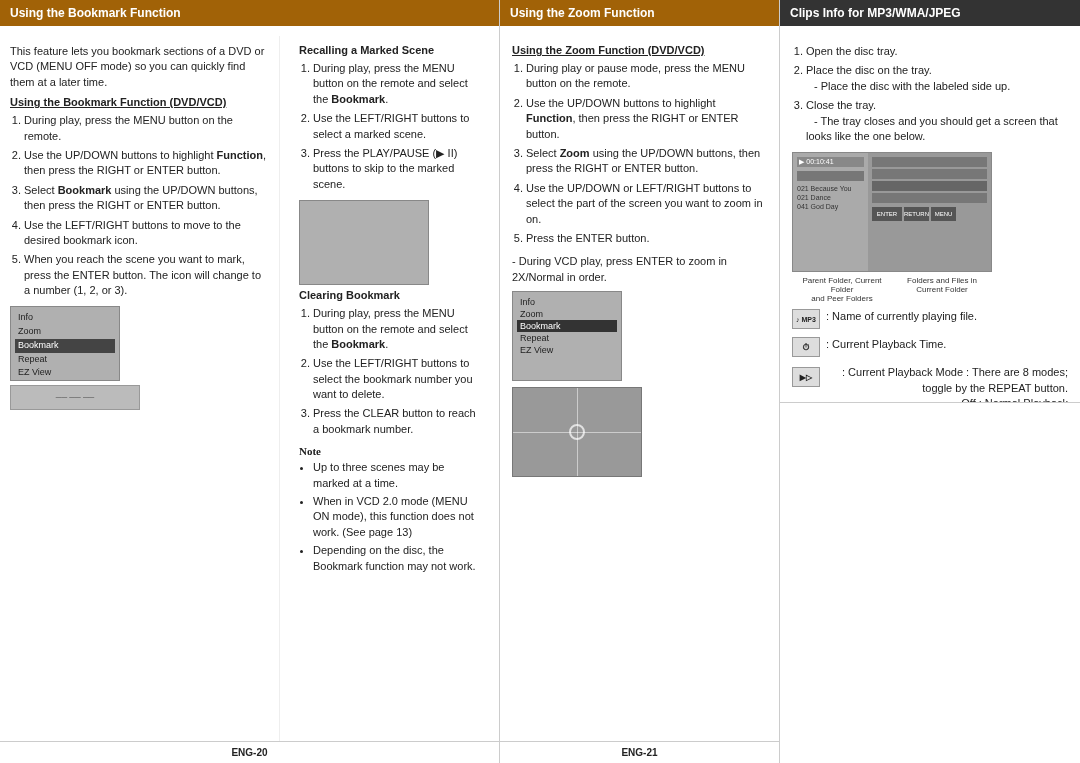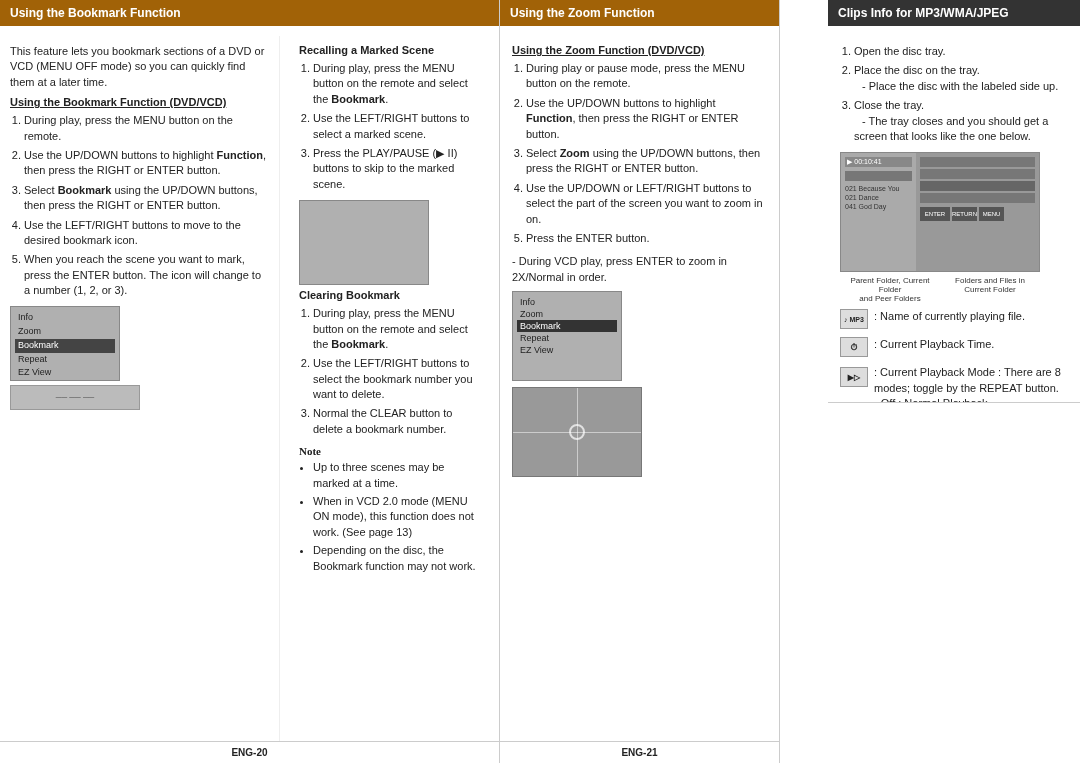--- a/index.html
+++ b/index.html
@@ -22,21 +22,20 @@
       width: 500px;
       padding: 0;
       border-right: 1px solid #ccc;
       display: flex;
       flex-direction: column;
     }
     
     .right-panels {
       display: flex;
       flex: 1;
-      gap: 48px;
     }
     .mid-panel {
       width: 280px;
       border-right: 1px solid #ccc;
       display: flex;
       flex-direction: column;
     }
     .far-panel {
       flex: 1;
       display: flex;
@@ -177,20 +176,21 @@
       text-align: center;
     }
 
     .bold { font-weight: bold; }
 
     
     .icon-row {
       display: flex;
       align-items: flex-start;
       margin-bottom: 8px;
+      text-align: right;
     }
     .icon-box {
       width: 28px;
       height: 20px;
       background: #ccc;
       border: 1px solid #999;
       display: flex;
       align-items: center;
       justify-content: center;
       font-size: 8px;
@@ -242,21 +242,21 @@
           <li>Use the LEFT/RIGHT buttons to select a marked scene.</li>
           <li>Press the PLAY/PAUSE (▶ II) buttons to skip to the marked scene.</li>
         </ol>
 
         <div class="mock-screen" style="width:130px; height:85px; background:#b0b0b0; border:1px solid #888; margin:4px 0;"></div>
 
         <h3>Clearing Bookmark</h3>
         <ol>
           <li>During play, press the MENU button on the remote and select the <span class="bold">Bookmark</span>.</li>
           <li>Use the LEFT/RIGHT buttons to select the bookmark number you want to delete.</li>
-          <li>Normal the CLEAR button to delete a bookmark number.</li>
+          <li>Press the CLEAR button to reach a bookmark number.</li>
         </ol>
 
         <div class="note-box">
           <div class="note-title">Note</div>
           <ul class="note-list">
             <li>Up to three scenes may be marked at a time.</li>
             <li>When in VCD 2.0 mode (MENU ON mode), this function does not work. (See page 13)</li>
             <li>Depending on the disc, the Bookmark function may not work.</li>
           </ul>
         </div>

